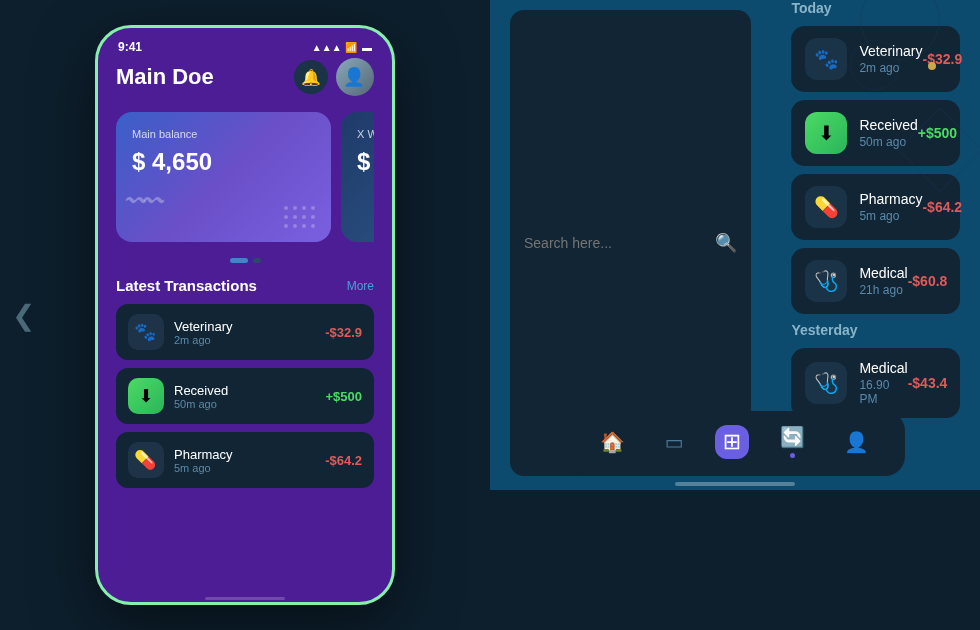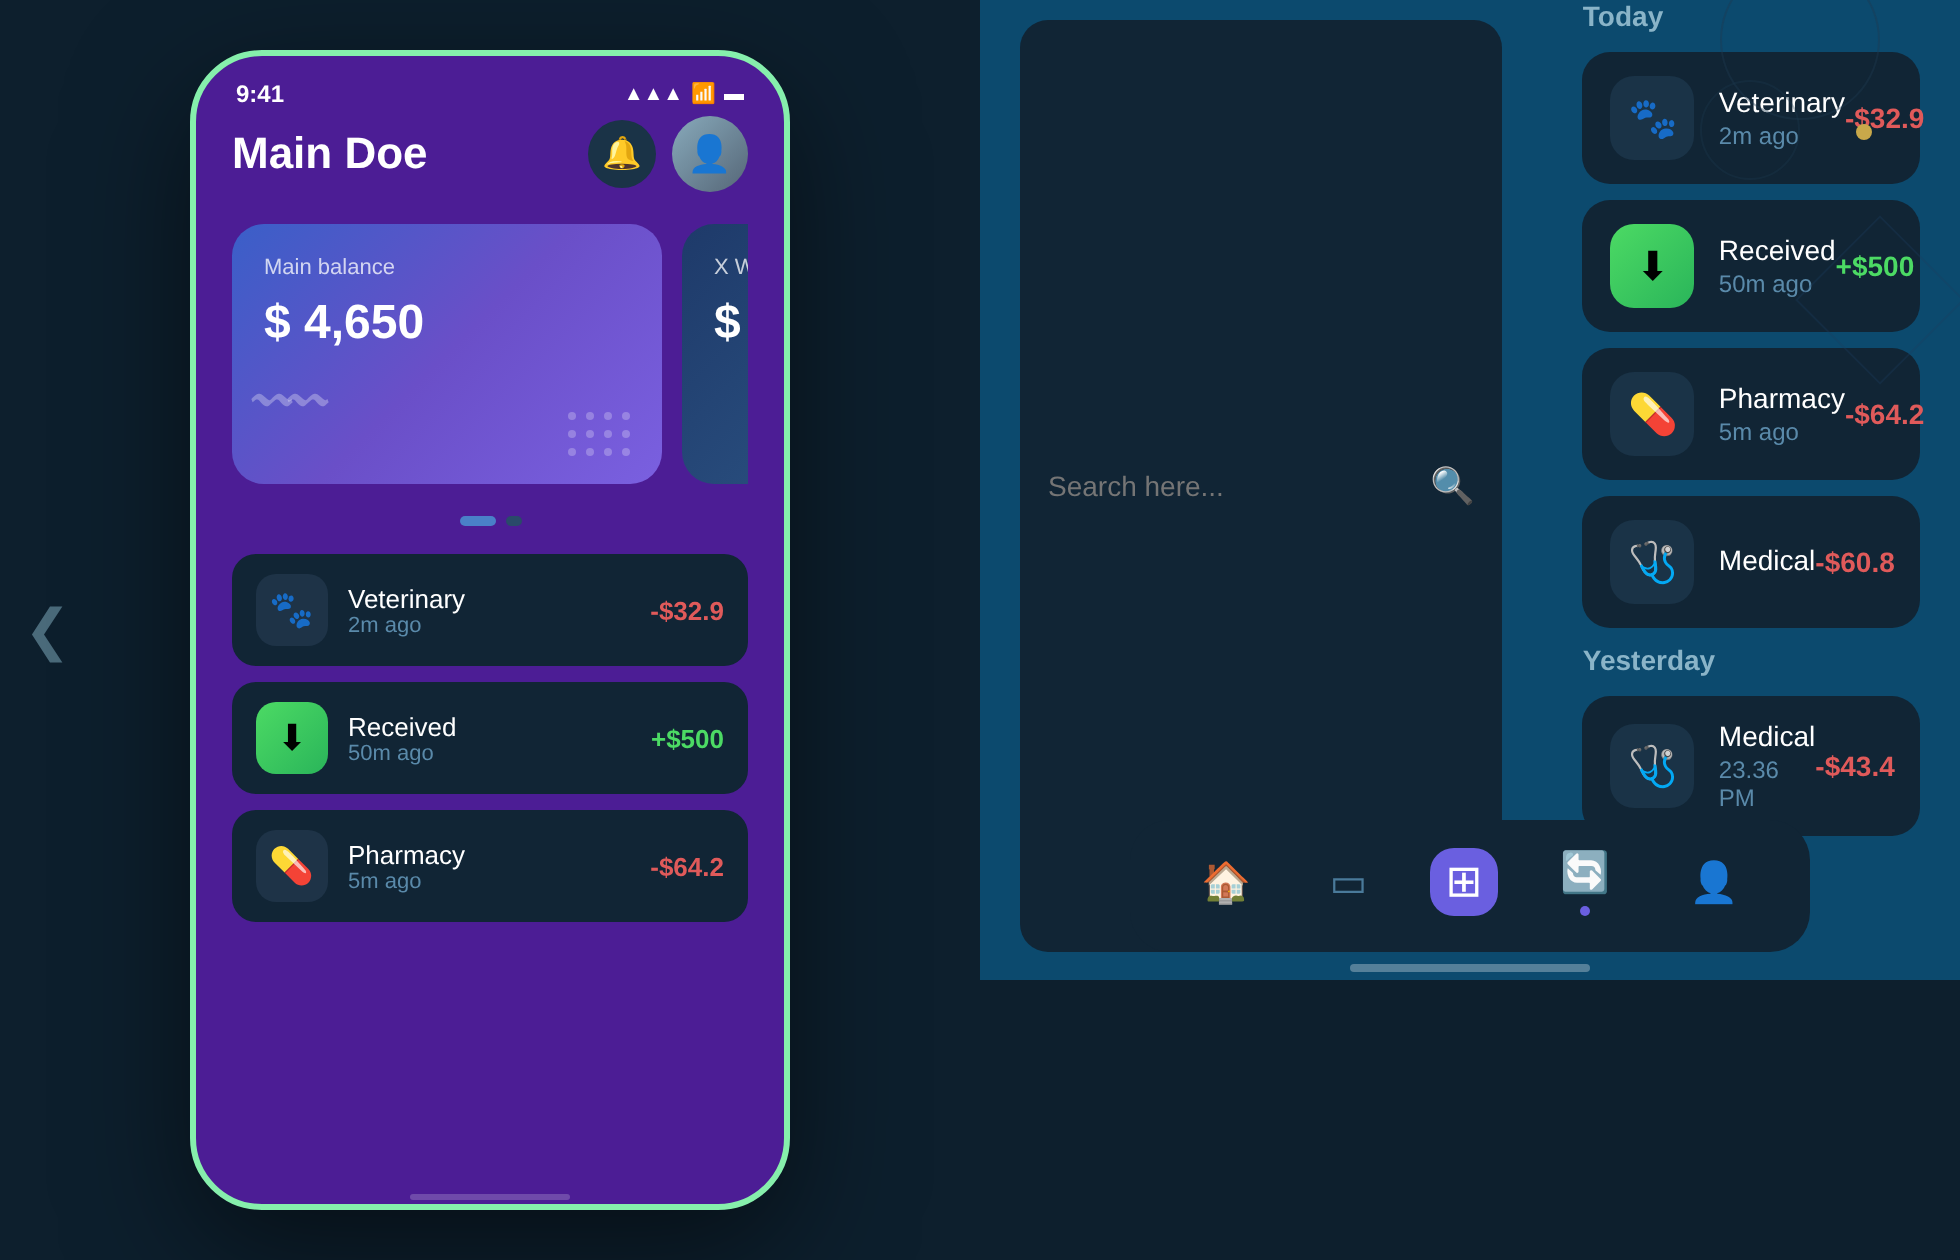--- a/index.html
+++ b/index.html
@@ -495,20 +495,24 @@
           <div class="card-label">X W</div>
           <div class="card-balance">$</div>
         </div>
       </div>
 
       <div class="pagination">
         <div class="pag-dot"></div>
         <div class="pag-dot inactive"></div>
       </div>
 
+      <div class="section-header">
+        <span class="section-title">Latest Transactions</span>
+        <span class="more-link">More</span>
+      </div>
 
       <div class="transaction-item">
         <div class="tx-icon vet">🐾</div>
         <div class="tx-info">
           <div class="tx-name">Veterinary</div>
           <div class="tx-time">2m ago</div>
         </div>
         <div class="tx-amount negative">-$32.9</div>
       </div>
 
@@ -575,31 +579,32 @@
         <div class="txi-name">Pharmacy</div>
         <div class="txi-time">5m ago</div>
       </div>
       <div class="txi-amount negative">-$64.2</div>
     </div>
 
     <div class="tx-list-item">
       <div class="txi-icon medical">🩺</div>
       <div class="txi-info">
         <div class="txi-name">Medical</div>
+        <div class="txi-time">21h ago</div>
       </div>
       <div class="txi-amount negative">-$60.8</div>
     </div>
 
     <div class="day-label">Yesterday</div>
 
     <div class="tx-list-item">
       <div class="txi-icon medical">🩺</div>
       <div class="txi-info">
         <div class="txi-name">Medical</div>
-        <div class="txi-time">23.36 PM</div>
+        <div class="txi-time">16.90 PM</div>
       </div>
       <div class="txi-amount negative">-$43.4</div>
     </div>
   </div>
 
   <div class="bottom-nav">
     <div class="nav-item">
       <span>🏠</span>
     </div>
     <div class="nav-item">

